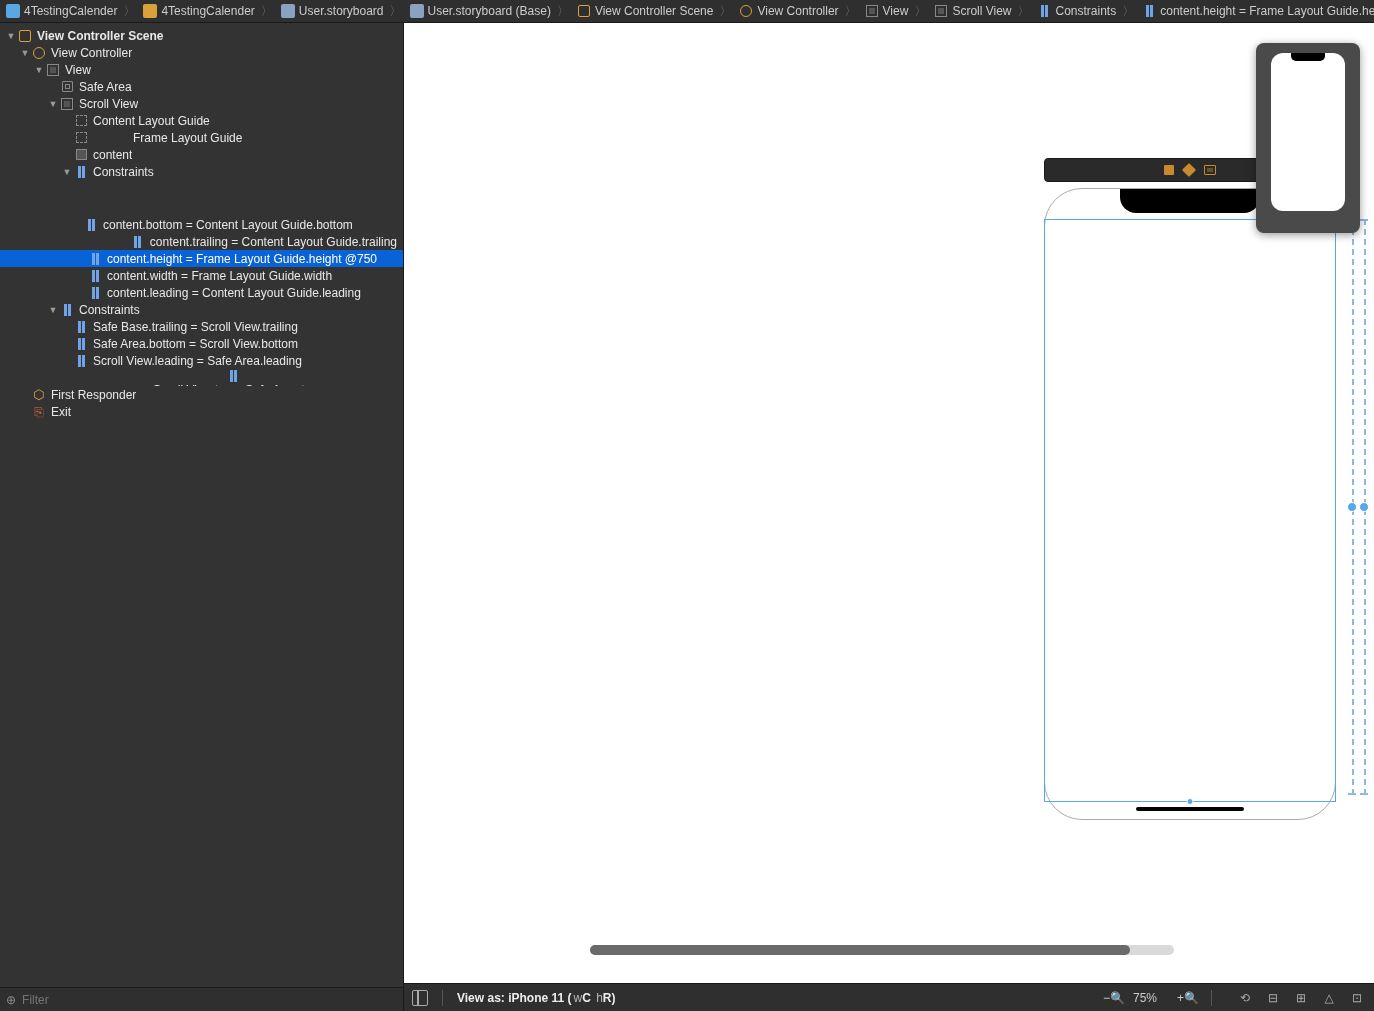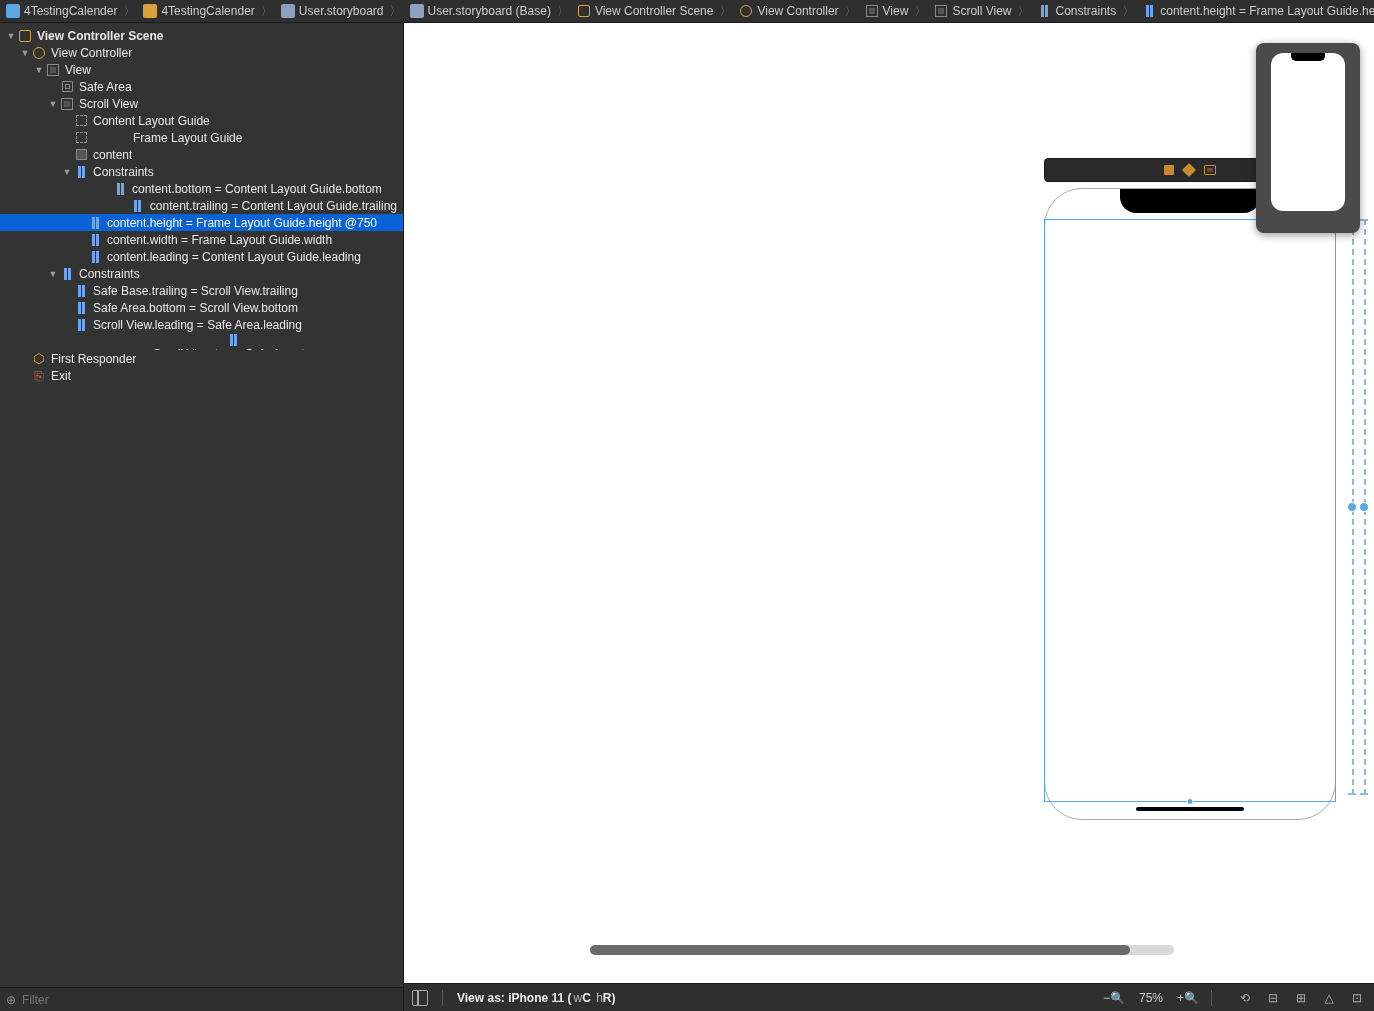--- a/index.html
+++ b/index.html
@@ -69,21 +69,21 @@
 .canvas-scroll .thumb { position: absolute; left: 0; width: 540px; height: 10px; background: #6a6a6a; border-radius: 5px; }
 .canvas-footer { height: 28px; background: #2f2f2f; border-top: 1px solid #1a1a1a; display: flex; align-items: center; padding: 0 8px; gap: 14px; }
 .cf-btn { width: 16px; height: 16px; border: 1.5px solid #aaa; border-radius: 2px; position: relative; }
 .cf-btn::before { content:""; position:absolute; left:4px; top:0; bottom:0; width:1.5px; background:#aaa; }
 .cf-sep { width: 1px; height: 16px; background: #555; }
 .view-as { color: #eee; font-weight: 600; }
 .view-as .sub { font-weight: 400; color: #bbb; margin-left: 2px; }
 .cf-spacer { flex: 1; }
 .zoom-group { display: flex; align-items: center; gap: 10px; color: #ccc; }
 .zoom-btn { width: 18px; height: 18px; display: flex; align-items: center; justify-content: center; color: #ccc; border-radius: 3px; }
-.zoom-pct { min-width: 36px; text-align: center; }
+.zoom-pct { min-width: 36px; text-align: left; }
 .tool-icons { display: flex; align-items: center; gap: 10px; margin-left: 10px; }
 .tool-icons .ti { width: 18px; height: 18px; display: flex; align-items: center; justify-content: center; color: #aaa; }
 </style>
 </head>
 <body>
 
 <div class="breadcrumb">
   <div class="crumb">
       <span class="ico ico-swift"></span>
       <span>4TestingCalender</span>
@@ -212,21 +212,21 @@
       <div class="row" style="padding-left:62px;">
           <span class="disc open"></span>
           <span class="ico">
             <span class="ico-constraints">
               <span></span>
               <span></span>
             </span>
           </span>
           <span class="lbl">Constraints</span>
         </div>
-      <div class="row" style="padding-left:113px;">
+      <div class="row" style="padding-left:84px;margin-top:36px;">
           <span class="ico">
             <span class="ico-constraint">
               <span></span>
               <span></span>
             </span>
           </span>
           <span class="lbl">content.bottom = Content Layout Guide.bottom</span>
         </div>
       <div class="row" style="padding-left:88px;justify-content:flex-end;">
           <span class="ico">

